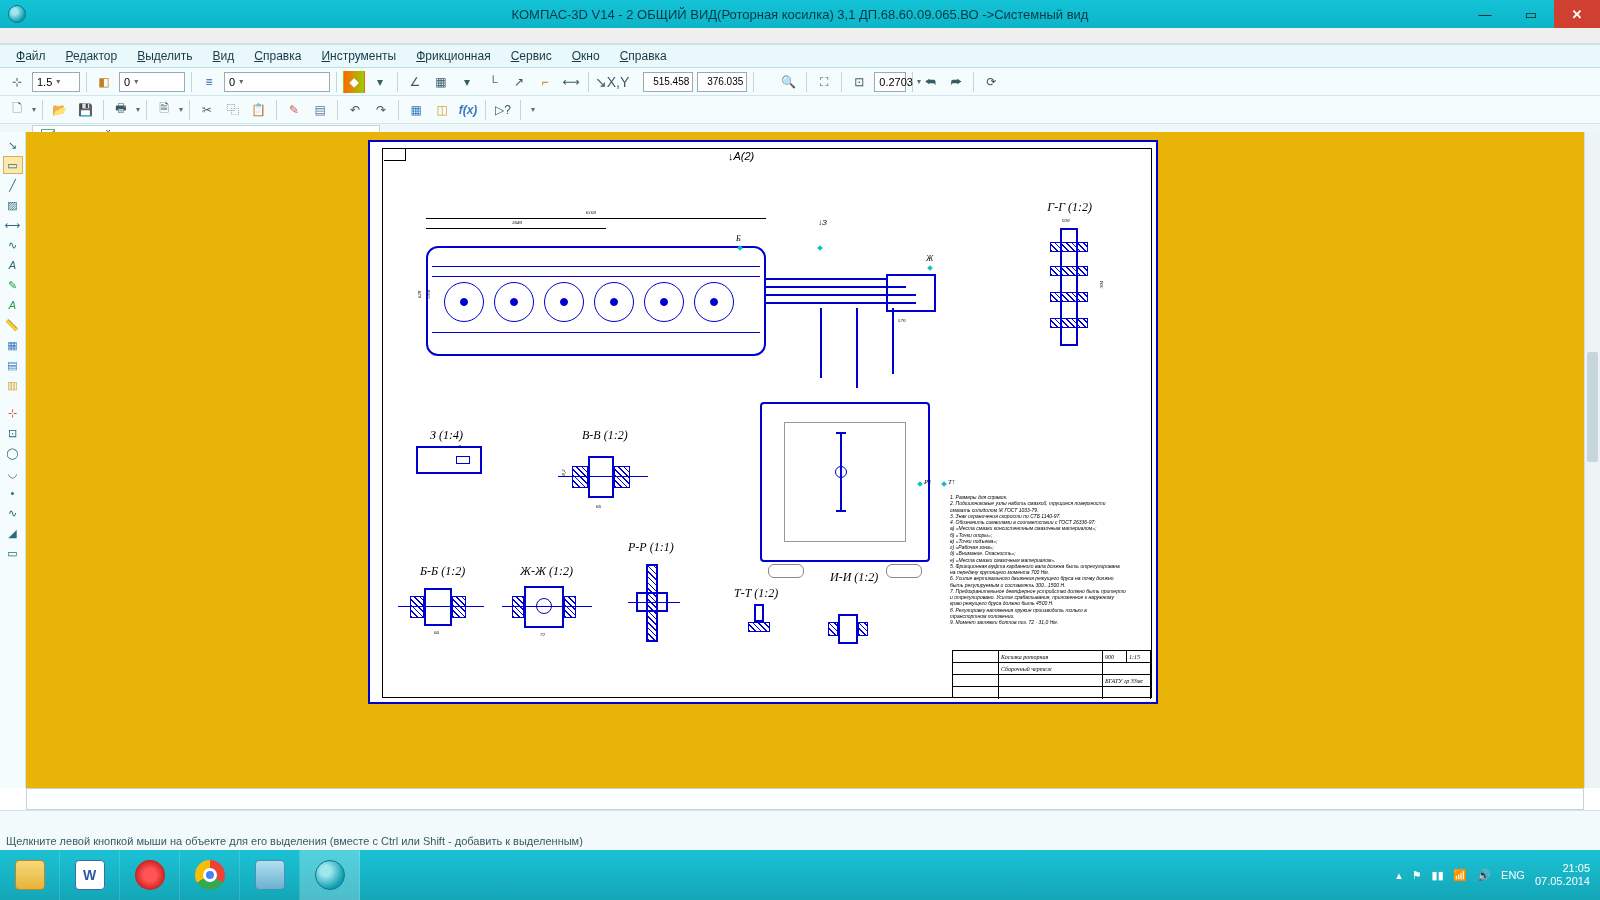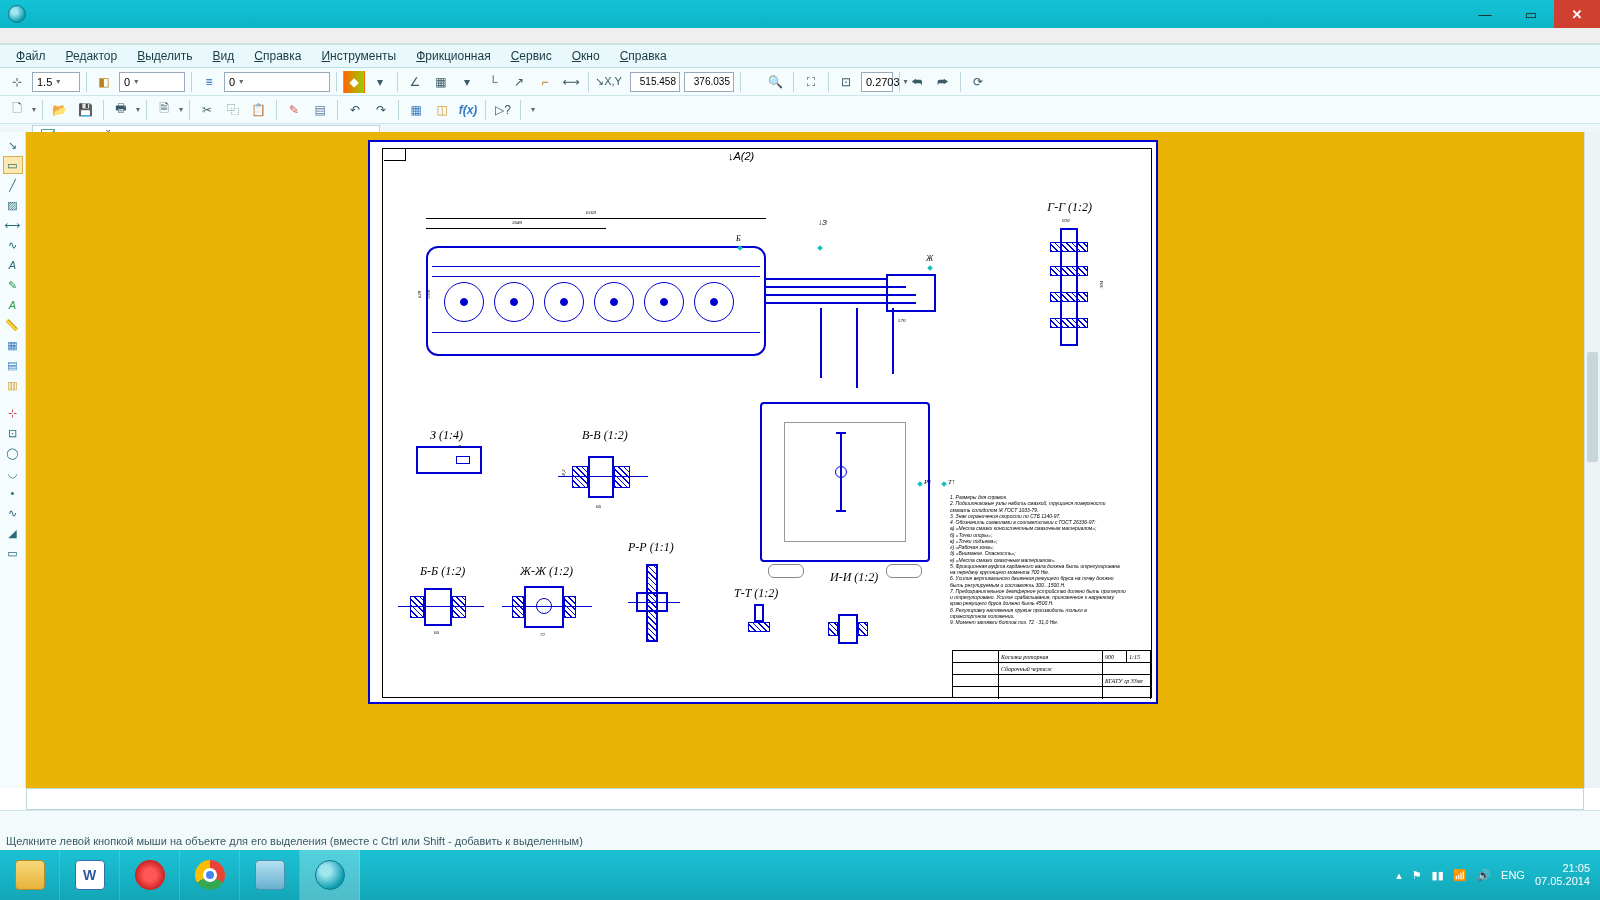--- a/index.html
+++ b/index.html
@@ -86,20 +86,21 @@
 .vscroll .thumb { position: absolute; left: 2px; right: 2px; top: 220px; height: 110px; background: #c7d6da; border-radius: 2px; }
 
 
 .hatch { background: repeating-linear-gradient(45deg, #0000d0 0, #0000d0 1px, transparent 1px, transparent 4px); }
 </style>
 </head>
 <body>
 
 <div class="titlebar">
   <div class="app-icon"></div>
+  <div class="title-text">КОМПАС-3D V14 - 2 ОБЩИЙ ВИД(Роторная косилка) 3,1 ДП.68.60.09.065.ВО -&gt;Системный вид</div>
   <div class="win-buttons">
     <div class="win-btn min"></div>
     <div class="win-btn max"></div>
     <div class="win-btn close"></div>
   </div>
 </div>
 
 <div style="height:16px;background:linear-gradient(#efeff0,#efeff0);border-bottom:1px solid #d7dbdd;"></div>
 
 <div class="menubar">
@@ -142,21 +143,21 @@
   <span class="tb-btn">∠</span>
   <span class="tb-btn">▦</span>
   <span class="tb-btn">
       <span class="dd">▾</span>
     </span>
   <span class="tb-btn">└</span>
   <span class="tb-btn">↗</span>
   <span class="tb-btn" style="color:#c08020">⌐</span>
   <span class="tb-btn">⟷</span>
   <span class="tb-sep"></span>
-  <span style="font-size:11px;color:#3a5a64;margin-right:4px">↘X,Y</span>
+  <span style="font-size:14px;color:#3a5a64;margin-right:10px">↘X,Y</span>
   <span class="tb-text">515.458</span>
   <span class="tb-text">376.035</span>
   <span class="tb-sep"></span>
   <span style="width:14px"></span>
   <span class="tb-btn">🔍</span>
   <span class="tb-sep"></span>
   <span class="tb-btn">⛶</span>
   <span class="tb-sep"></span>
   <span class="tb-btn">⊡</span>
   <span class="tb-combo" style="width:32px">

